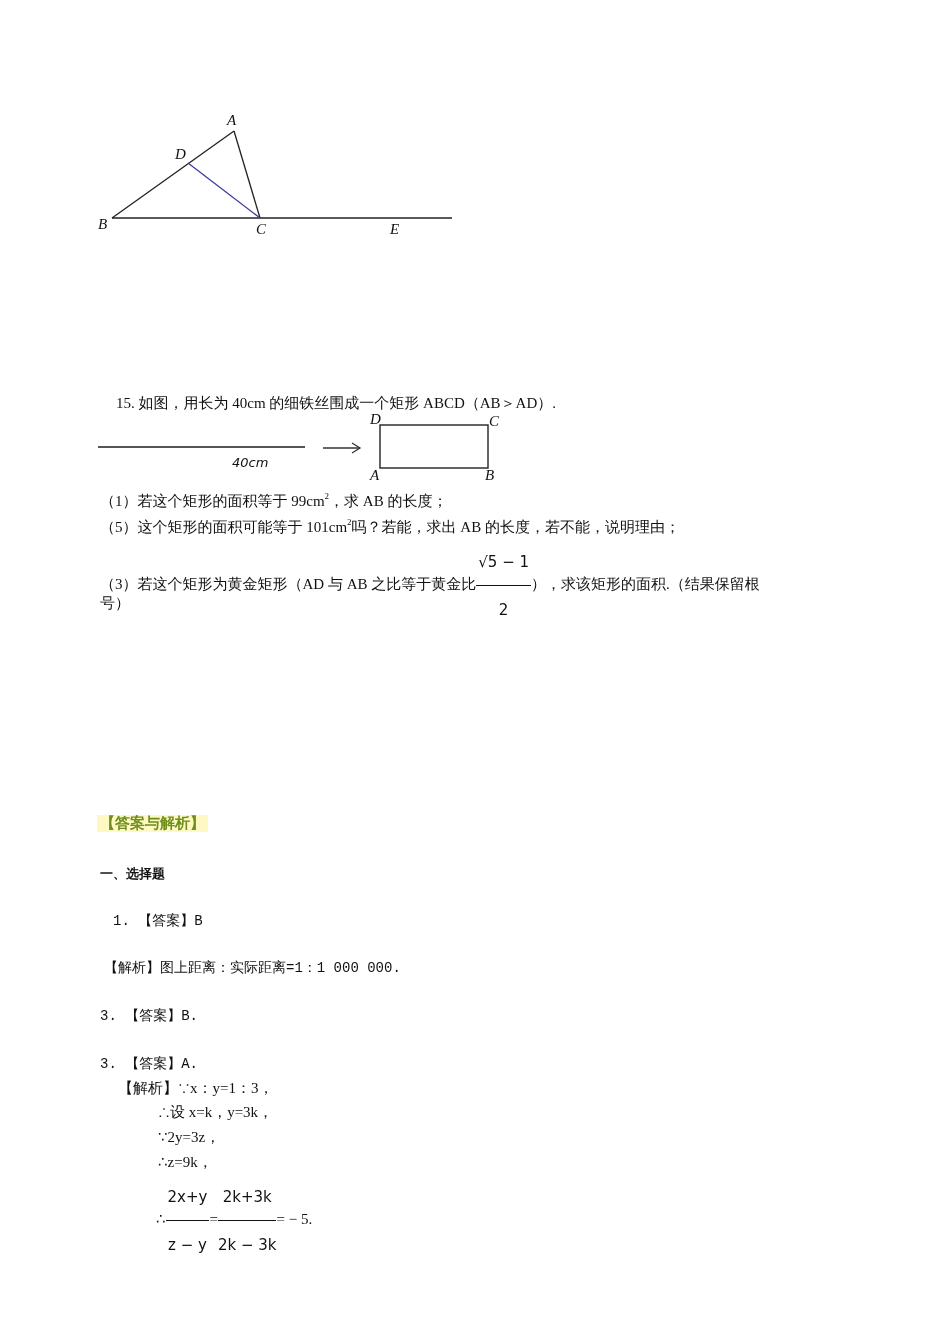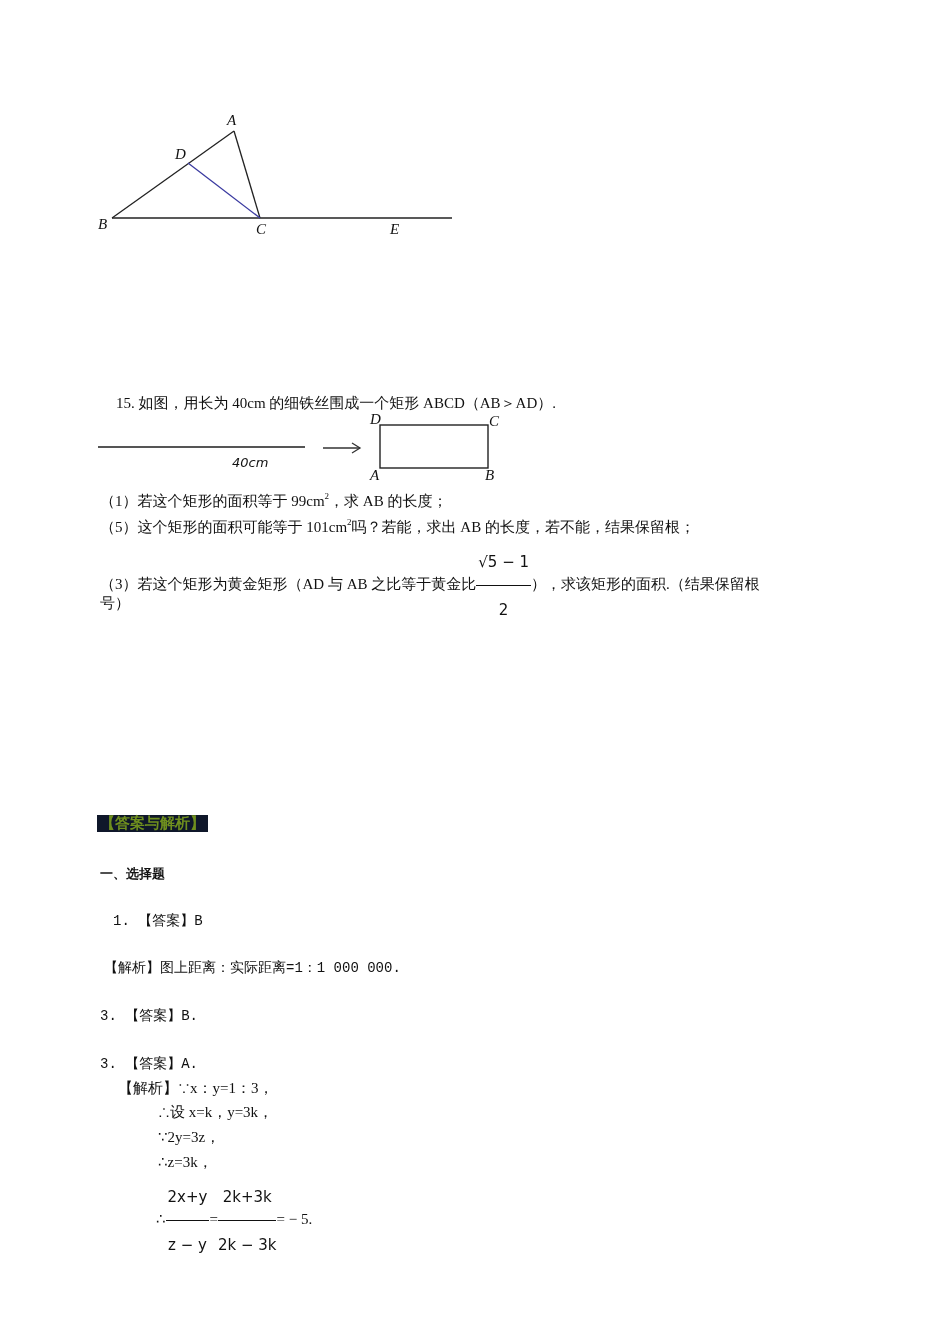--- a/index.html
+++ b/index.html
@@ -2,21 +2,21 @@
 <html><head>
 <meta charset="utf-8">
 <style>
   html, body { margin: 0; padding: 0; background: #ffffff; }
   body { width: 950px; height: 1344px; position: relative; overflow: hidden;
          font-family: "Liberation Serif", "DejaVu Serif", serif; color: #111; }
   .abs { position: absolute; }
   .fig { position: absolute; }
   .txt { font-size: 15px; white-space: nowrap; line-height: 1; }
   .mono { font-family: "Liberation Mono", "DejaVu Sans Mono", monospace; font-size: 14px; }
-  .section-tag { background: #0f172a; color: #6f8f1e; font-weight: bold; padding: 1px 3px;
+  .section-tag { background: #fef9c3; color: #6f8f1e; font-weight: bold; padding: 1px 3px;
                  font-family: "DejaVu Sans", sans-serif; font-size: 15px; }
   .heading { font-weight: bold; font-family: "DejaVu Sans", sans-serif; font-size: 13px; }
   .frac { display: inline-block; vertical-align: middle; text-align: center;
           font-family: "DejaVu Sans", "Liberation Sans", sans-serif; font-size: 15px; }
   .frac .num { display: block; border-bottom: 1.5px solid #111; padding: 0 2px 1px; }
   .frac .den { display: block; padding-top: 2px; }
   sup { font-size: 9px; vertical-align: 7px; line-height: 0; }
 </style>
 </head>
 <body>
@@ -44,34 +44,34 @@
 <span class="abs txt" style="left:188px; top:456px; font-style:italic; font-family:'DejaVu Sans',sans-serif; font-size:13px;margin-left:44px;">40cm</span>
 <span class="abs txt" style="left:370px; top:412px; font-style:italic;">D</span>
 <span class="abs txt" style="left:489px; top:414px; font-style:italic;">C</span>
 <span class="abs txt" style="left:370px; top:468px; font-style:italic;">A</span>
 <span class="abs txt" style="left:485px; top:468px; font-style:italic;">B</span>
 
 <div class="abs txt" style="left:100px; top:494px;">
   <span>（1）若这个矩形的面积等于 99cm</span><sup>2</sup><span>，求 AB 的长度；</span>
 </div>
 <div class="abs txt" style="left:100px; top:520px;">
-  <span>（5）这个矩形的面积可能等于 101cm</span><sup>2</sup><span>吗？若能，求出 AB 的长度，若不能，结果保留根；</span>
+  <span>（5）这个矩形的面积可能等于 101cm</span><sup>2</sup><span>吗？若能，求出 AB 的长度，若不能，说明理由；</span>
 </div>
 <div class="abs txt" style="left:100px; top:540px; line-height:44px;">
   <span>（3）若这个矩形为黄金矩形（AD 与 AB 之比等于黄金比</span><span class="frac"><span class="num">√5 − 1</span><span class="den">2</span></span><span>），求该矩形的面积.（结果保留根</span>
 </div>
 <div class="abs txt" style="left:100px; top:596px;">号）</div>
 
 <div class="abs txt section-tag" style="left:97px; top:815px;">【答案与解析】</div>
 <div class="abs txt heading" style="left:100px; top:867px;">一、选择题</div>
 
 <div class="abs txt mono" style="left:100px; top:914px;margin-left:13px;">1. 【答案】B</div>
 <div class="abs txt mono" style="left:104px; top:961px;">【解析】图上距离：实际距离=1：1 000 000.</div>
 <div class="abs txt mono" style="left:100px; top:1009px;">3. 【答案】B.</div>
 
 <div class="abs txt mono" style="left:100px; top:1057px;">3. 【答案】A.</div>
 <div class="abs txt" style="left:118px; top:1081px;">【解析】∵x：y=1：3，</div>
 <div class="abs txt" style="left:158px; top:1105px;">∴设 x=k，y=3k，</div>
 <div class="abs txt" style="left:158px; top:1130px;">∵2y=3z，</div>
-<div class="abs txt" style="left:158px; top:1155px;">∴z=3k，</div>
+<div class="abs txt" style="left:158px; top:1155px;">∴z=9k，</div>
 <div class="abs txt" style="left:156px; top:1175px; line-height:44px;">
   <span>∴</span><span class="frac"><span class="num">2x+y</span><span class="den">z − y</span></span><span>=</span><span class="frac"><span class="num">2k+3k</span><span class="den">2k − 3k</span></span><span>= − 5.</span>
 </div>
 
 </body></html>

